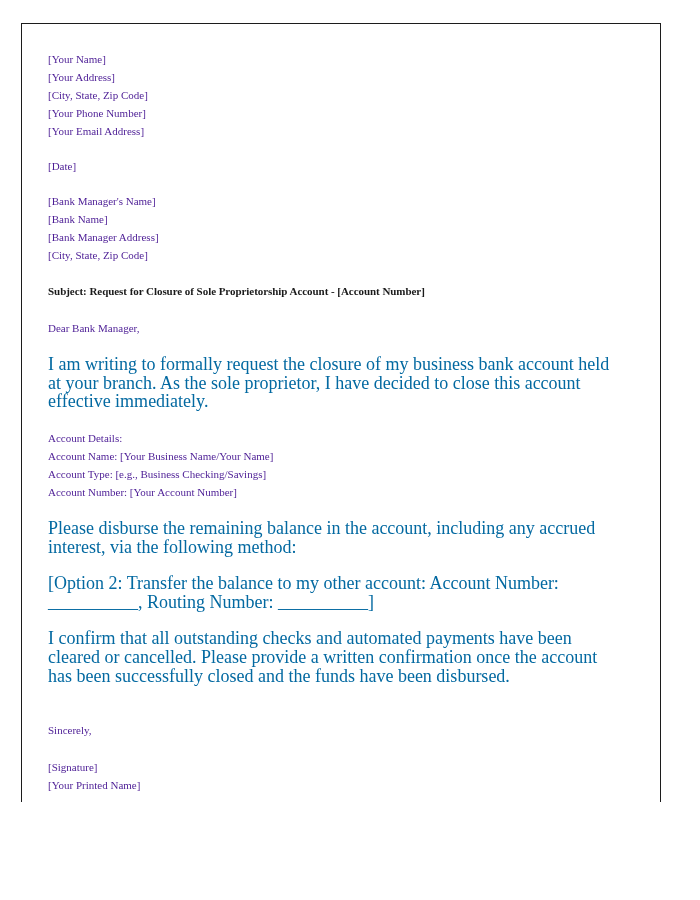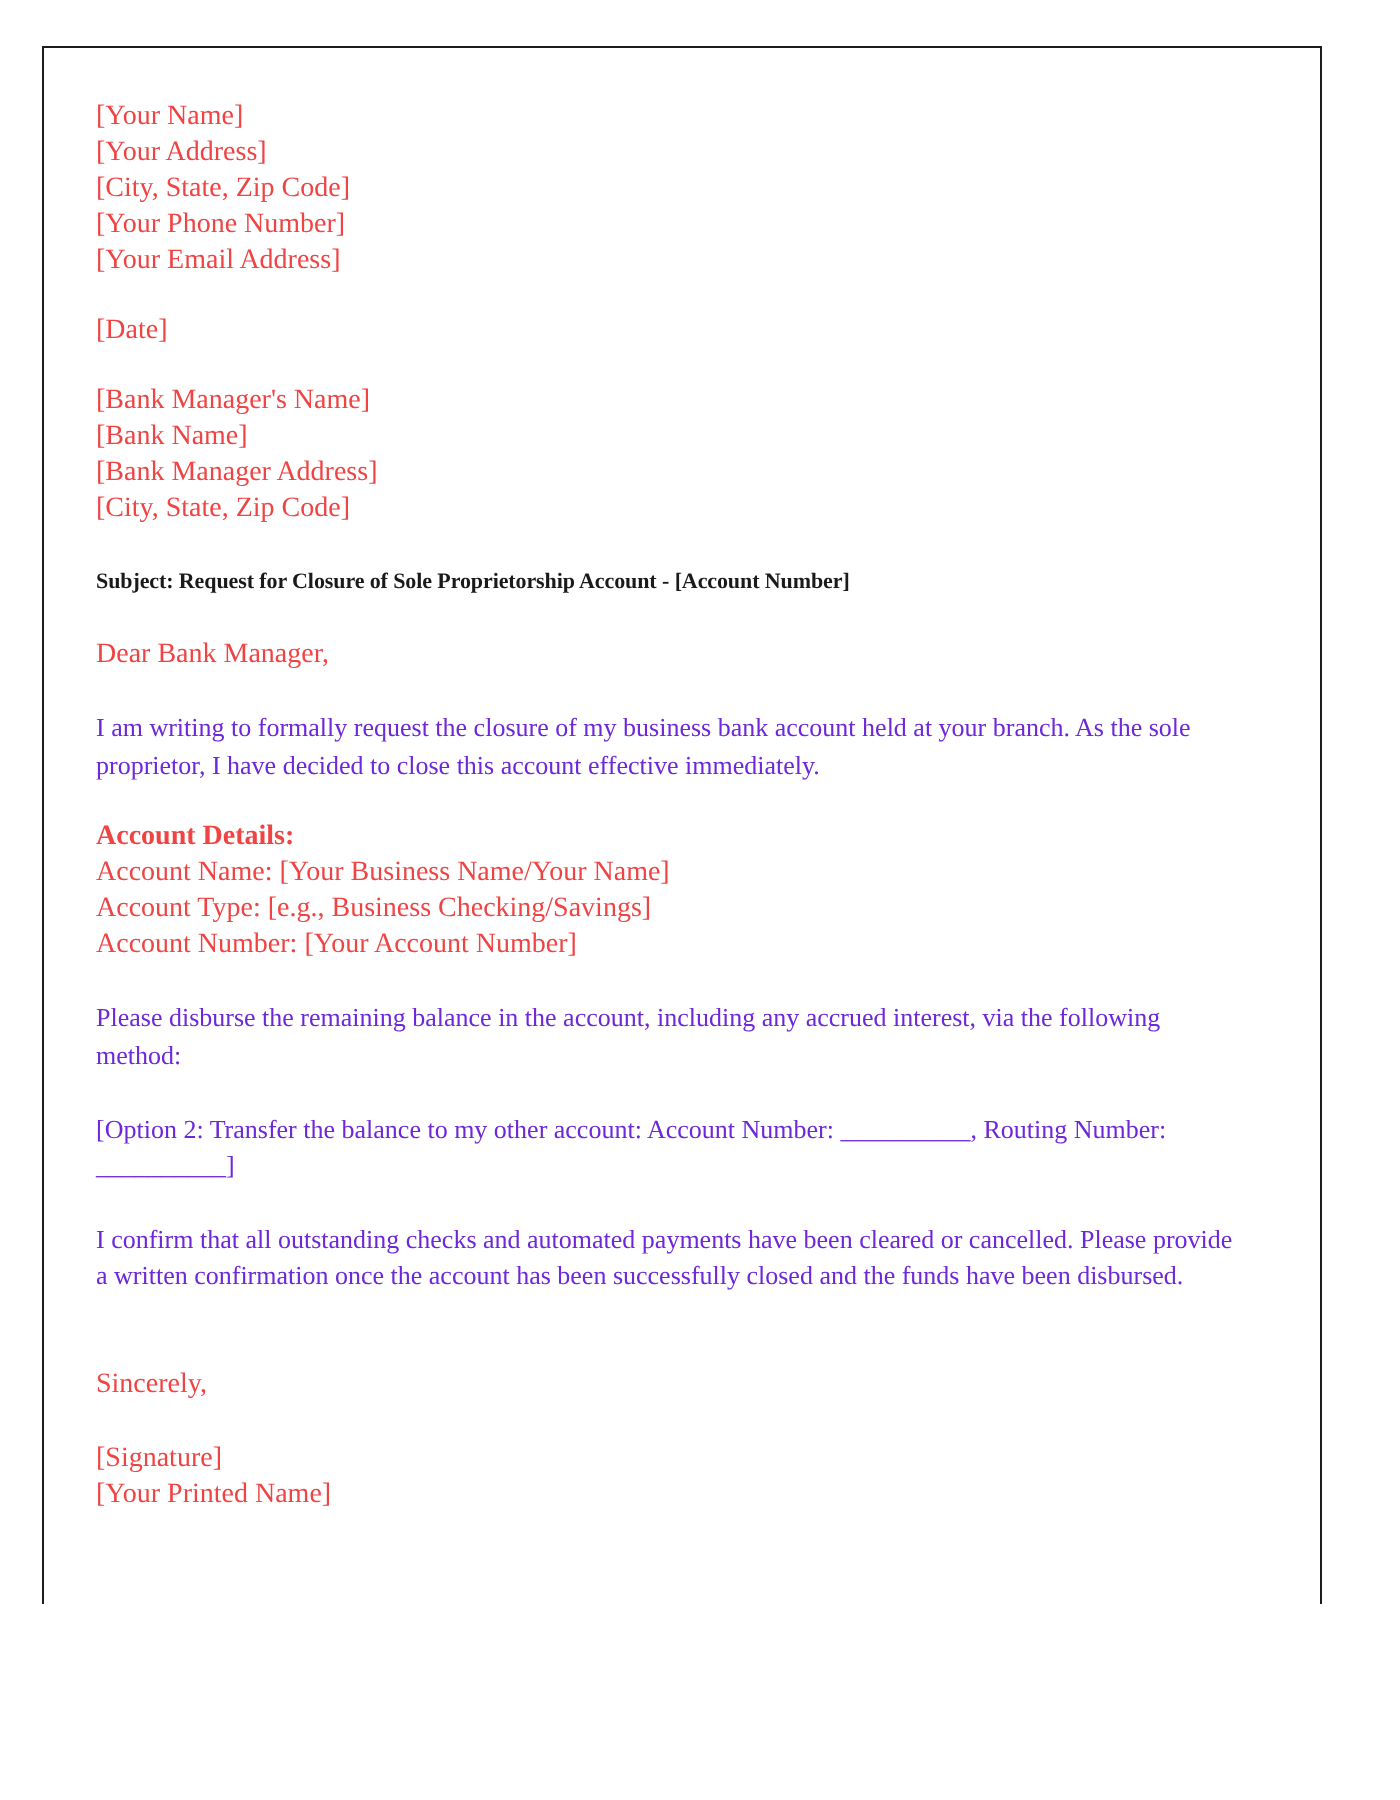--- a/index.html
+++ b/index.html
@@ -31,35 +31,35 @@
   }
 
   .letter-body {
     position: absolute;
     left: 26px;
     top: 26px;
     width: 575px;
   }
 
   .line {
-    font-size: 14px;
+    font-size: 11px;
     line-height: 18.05px;
     white-space: pre-wrap;
-    color: #ef4444;
+    color: #4c1d95;
   }
 
   .para {
-    font-size: 13px;
+    font-size: 18px;
     line-height: 18.6px;
-    color: #6d28d9;
+    color: #0369a1;
     text-align: left;
   }
 
   .bold {
-    font-weight: bold;
+    font-weight: normal;
   }
 
   .blk {
     margin: 0;
   }
 
   
   .gap-sm { height: 17px; }
   .gap-md { height: 18px; }
   .gap-lg { height: 19px; }

